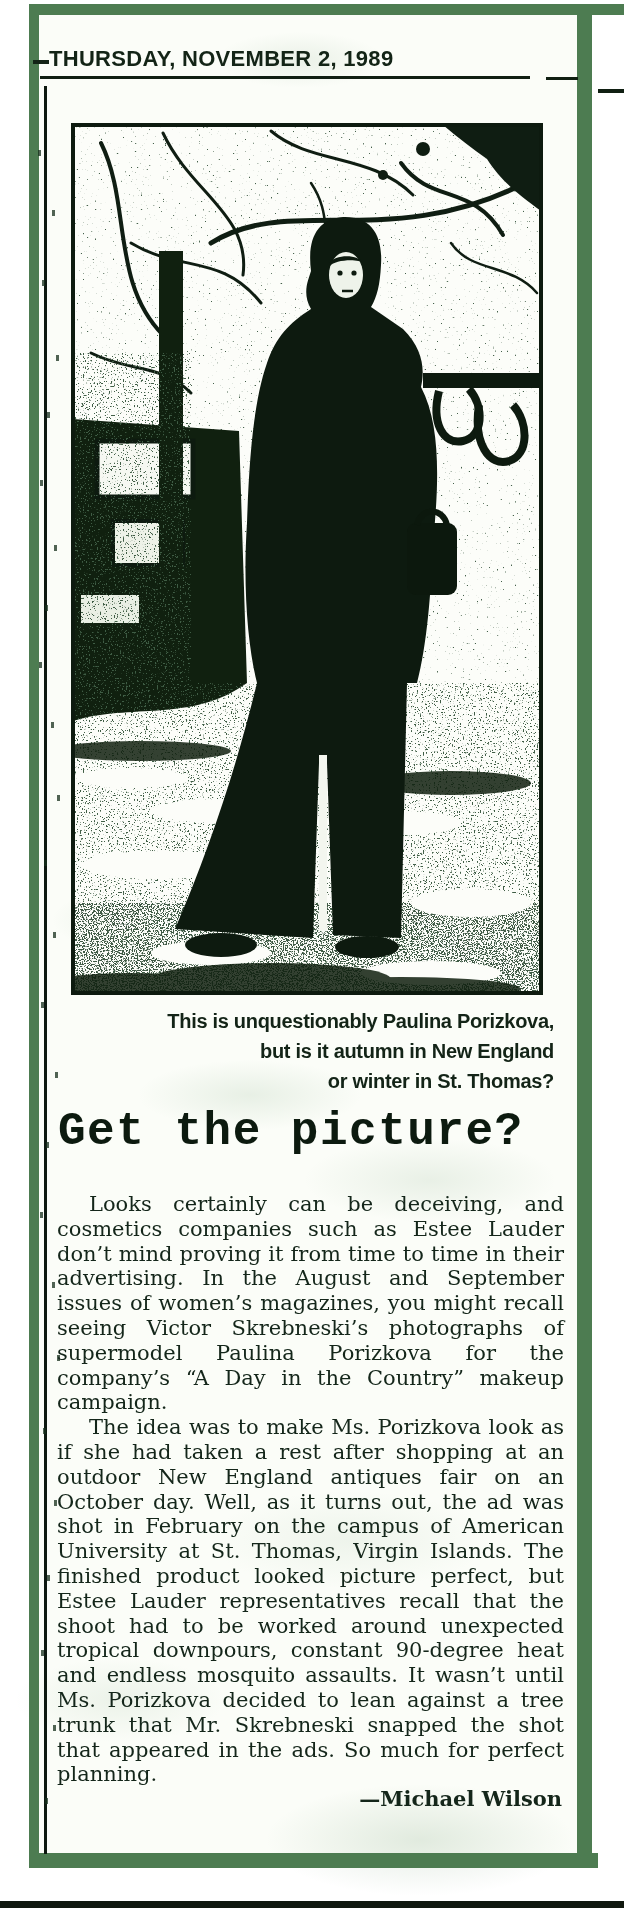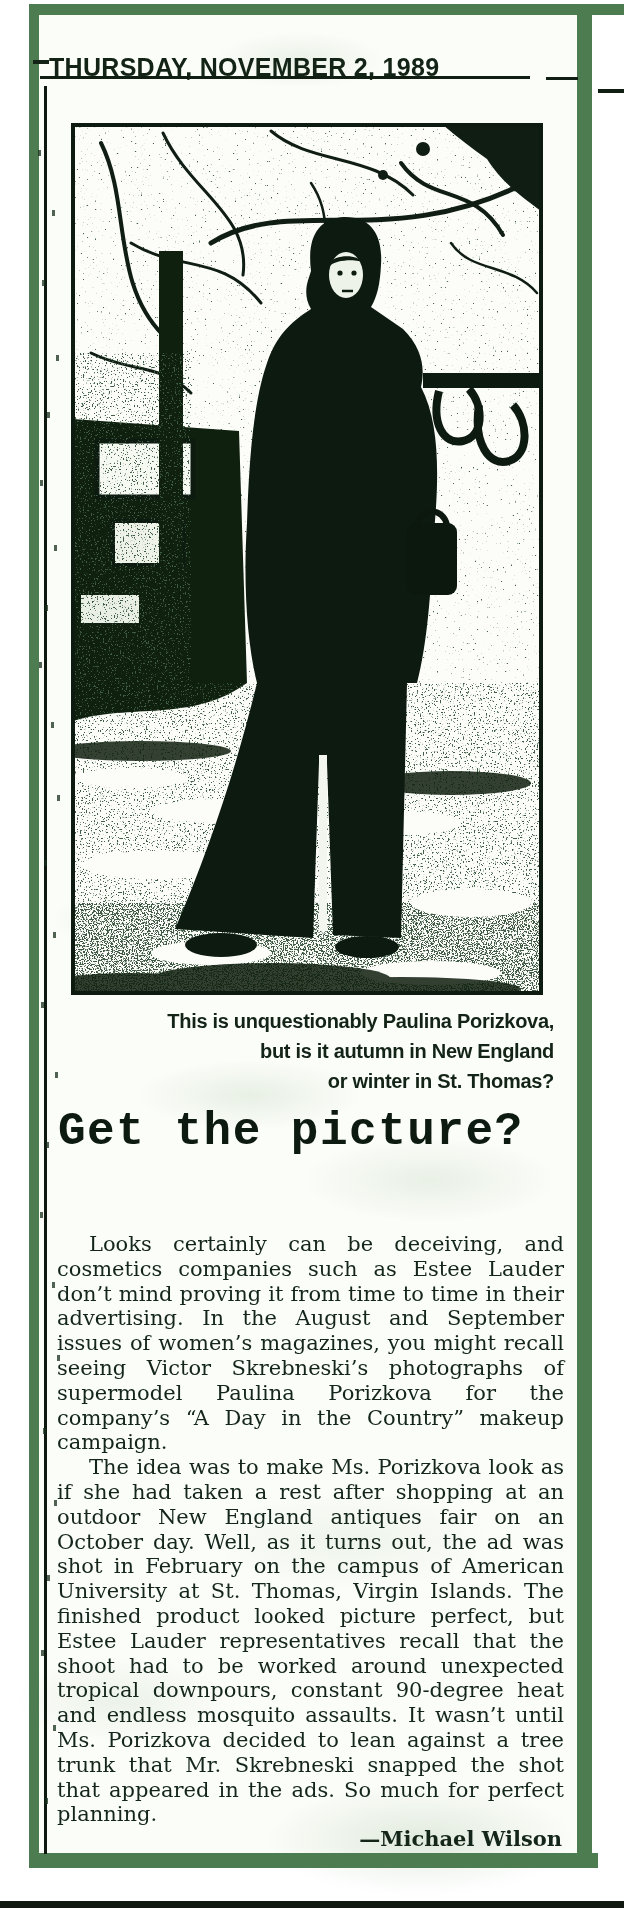--- a/index.html
+++ b/index.html
@@ -18,21 +18,21 @@
       radial-gradient(120px 40px at 300px 60px,  rgba(120,160,120,.13), transparent 70%);}
   
   .frame{position:absolute;background:#4d7c51;}
   .frame-top{left:29px;top:4px;width:595px;height:11px;}
   .frame-left{left:29px;top:4px;width:10px;height:1864px;}
   .frame-right{left:577px;top:4px;width:15px;height:1862px;}
   .frame-bottom{left:29px;top:1853px;width:569px;height:15px;}
   
   .bottom-bar{position:absolute;left:0;top:1901px;width:624px;height:7px;background:#10180f;}
   
-  .date{position:absolute;left:49px;top:53px;font-size:25px;font-weight:bold;
+  .date{position:absolute;left:49px;top:46px;font-size:22px;font-weight:bold;
         letter-spacing:.3px;color:#132416;}
   .date-dash{position:absolute;left:33px;top:60px;width:16px;height:4px;background:#132416;}
   .rule1{position:absolute;left:40px;top:76px;width:490px;height:3px;background:#101f12;}
   .rule2{position:absolute;left:546px;top:77px;width:32px;height:3px;background:#101f12;}
   .right-dash{position:absolute;left:598px;top:89px;width:26px;height:4px;background:#101f12;}
   
   .col-rule{position:absolute;left:44px;top:86px;width:3px;height:1768px;background:#0d180f;}
   
   .margin-noise{position:absolute;left:38px;top:150px;width:3px;height:6px;background:#17301c;opacity:.75;
     box-shadow:14px 60px #17301c,4px 130px #17301c,18px 205px #17301c,9px 262px #17301c,
@@ -44,21 +44,21 @@
   
   .photo{position:absolute;left:71px;top:123px;width:472px;height:872px;}
   
   .caption{position:absolute;left:90px;top:1006px;width:464px;text-align:right;
     font-family:"Liberation Sans",sans-serif;font-weight:bold;font-size:20px;line-height:30px;
     letter-spacing:-.3px;color:#132417;white-space:pre-line;}
   
   .headline{position:absolute;left:58px;top:1106px;font-family:Liberation Mono, monospace;
     font-weight:bold;font-size:46px;letter-spacing:1.5px;color:#0c1a0f;}
   
-  .article{position:absolute;left:57px;top:1232px;width:507px;
+  .article{position:absolute;left:57px;top:1192px;width:507px;
     font-family:"DejaVu Serif",serif;font-size:21px;line-height:24.8px;color:#14261a;
     text-align:justify;}
   .article p{margin:0;text-indent:32px;}
   .byline{margin-top:4px;text-align:right;font-weight:bold;text-indent:0 !important;
     padding-right:2px;}
 </style>
 </head>
 <body>
 
 <div id="page">

